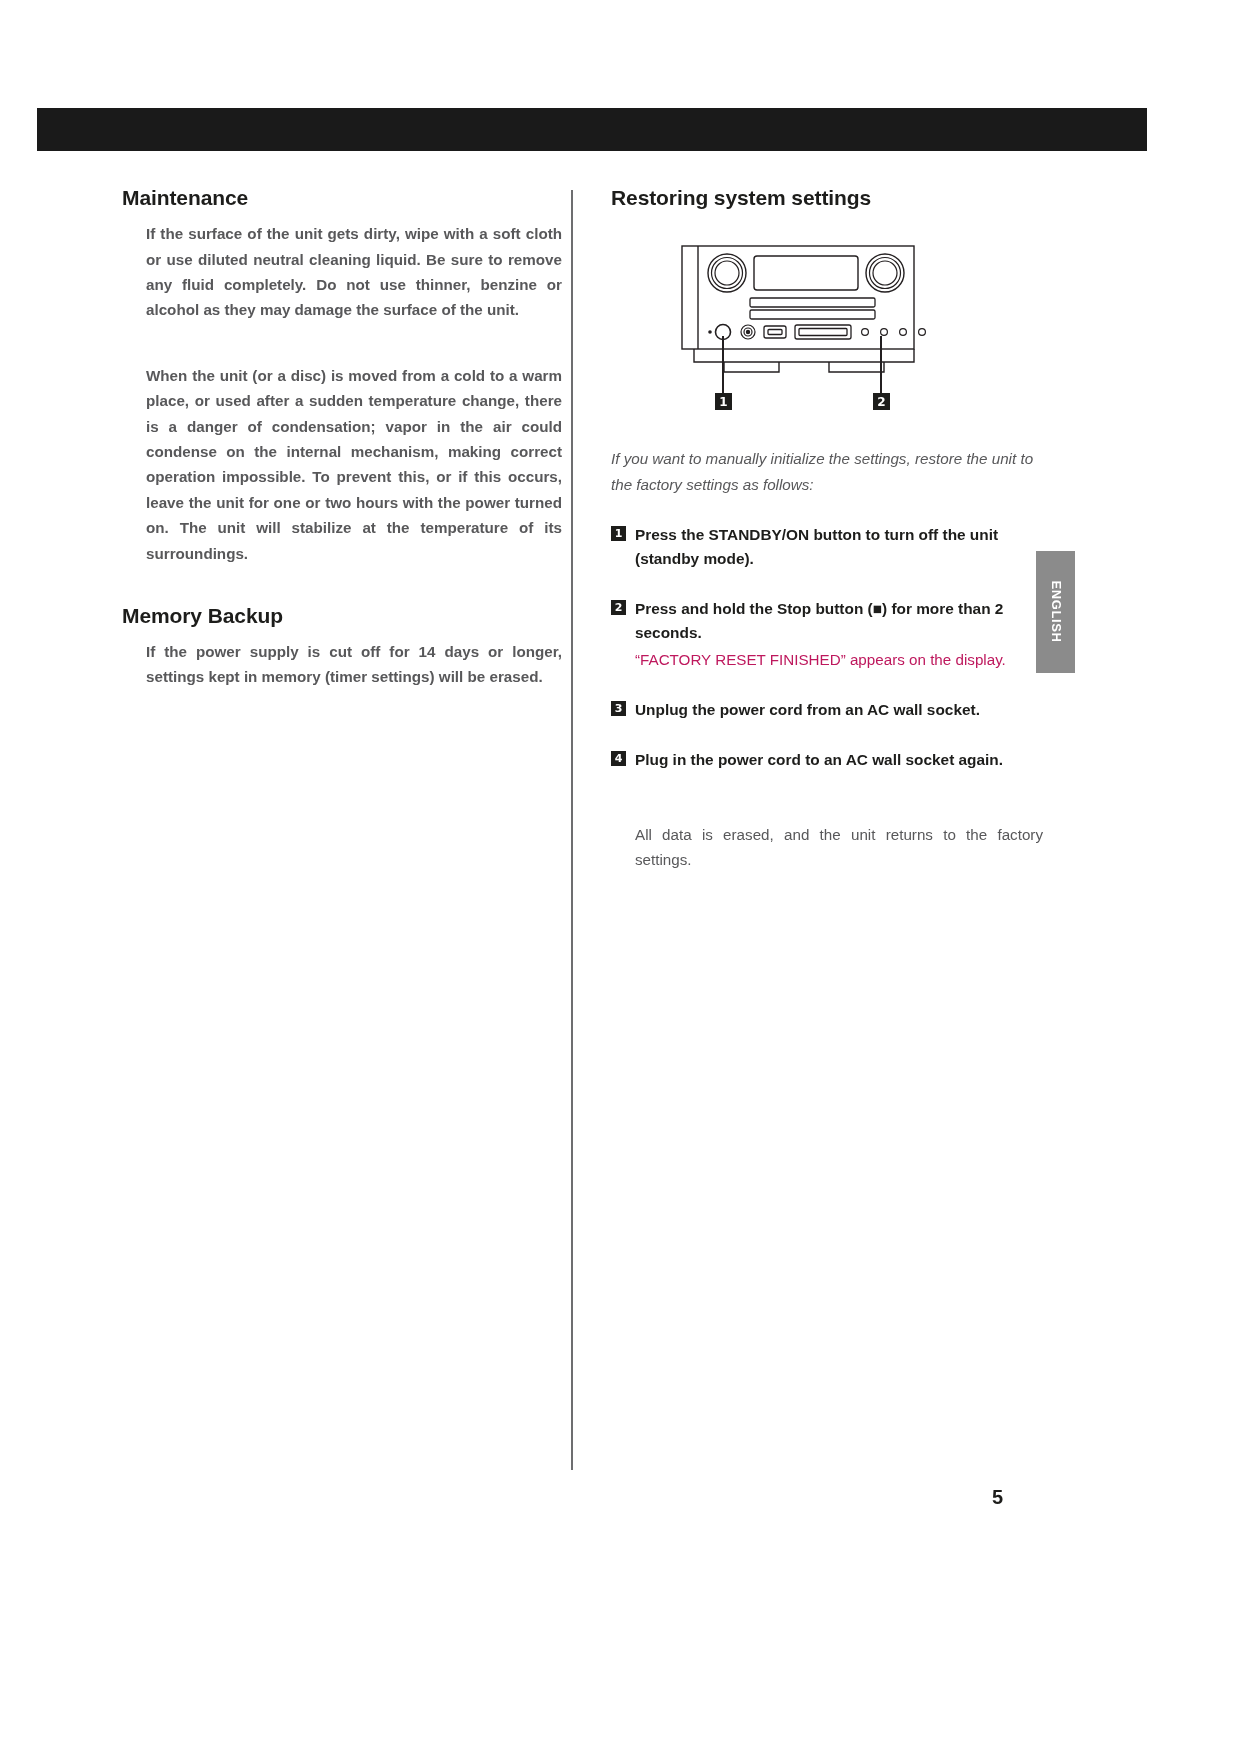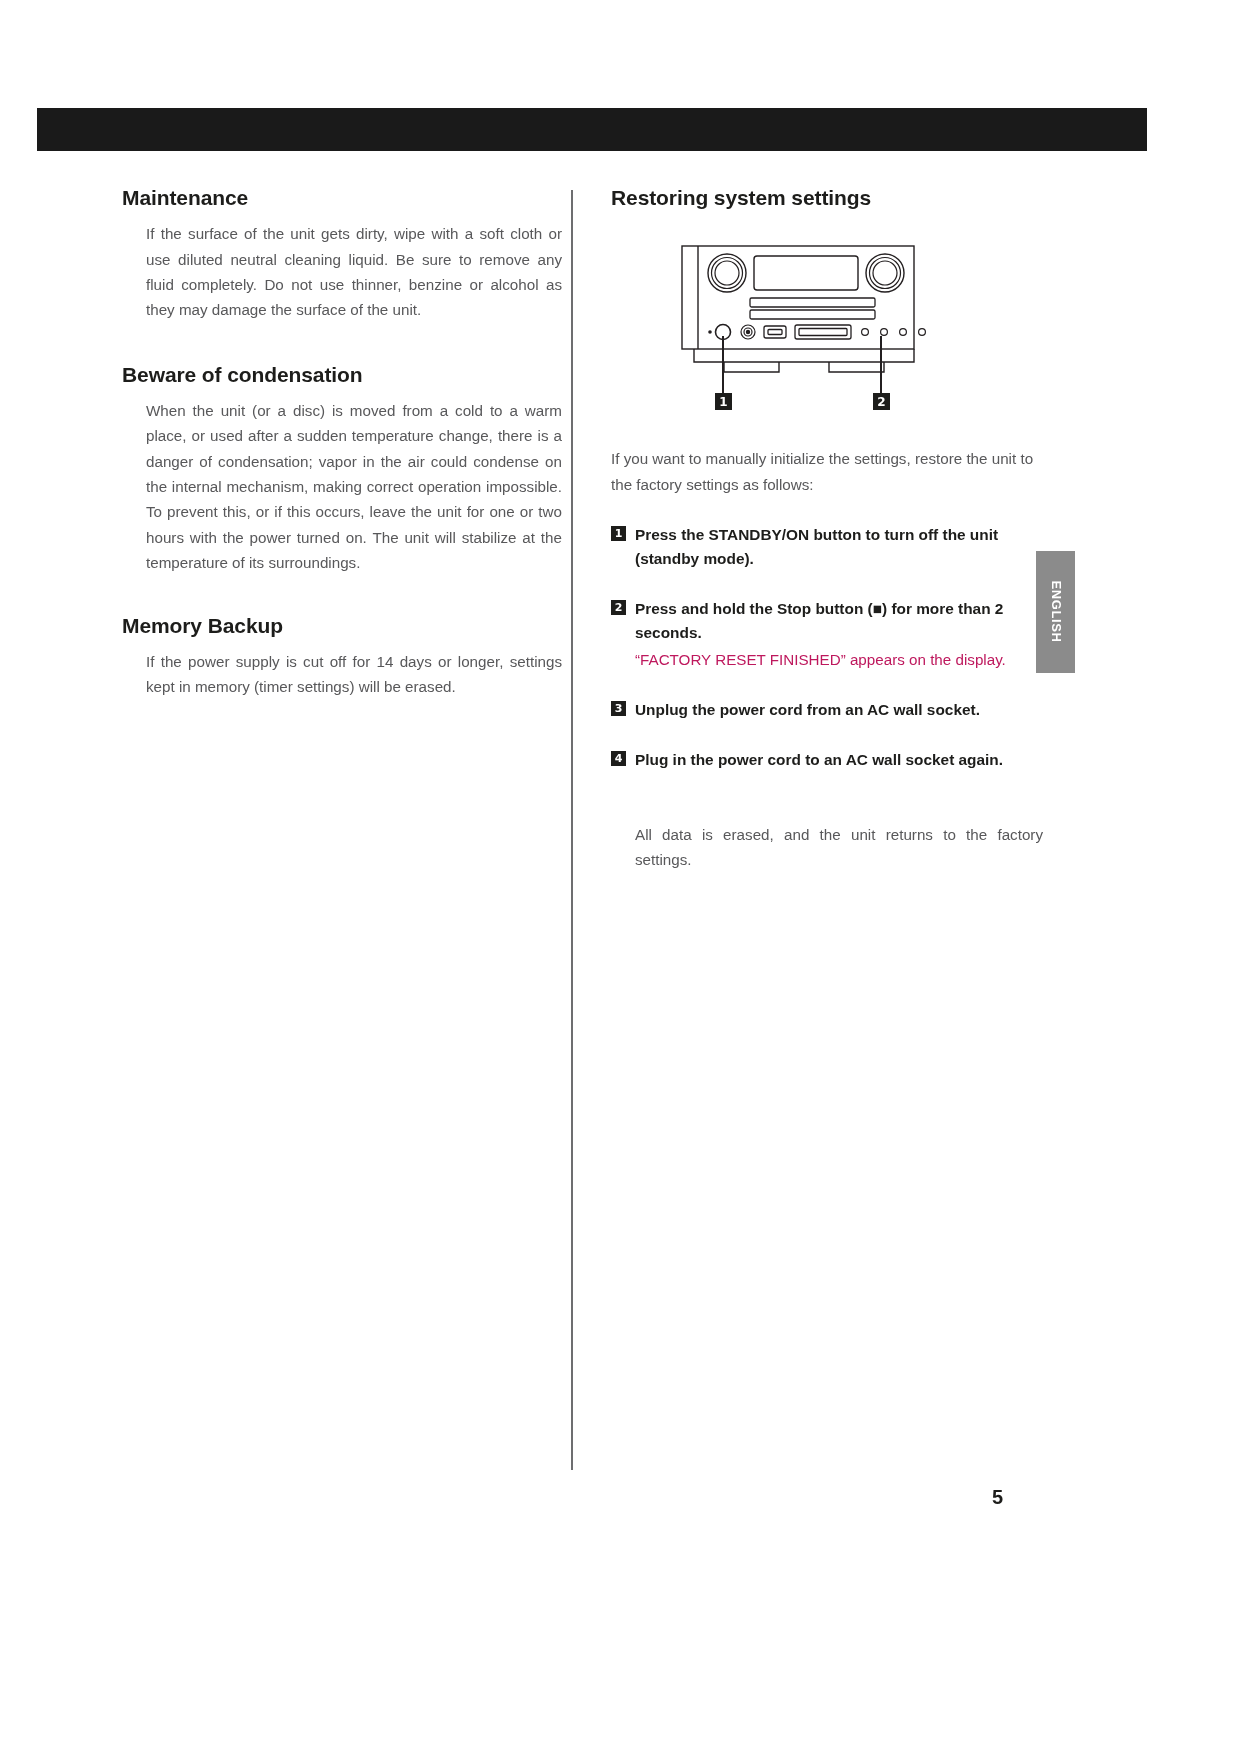--- a/index.html
+++ b/index.html
@@ -69,30 +69,31 @@
   }
   .sec-block { margin-bottom: 40px; }
 
   
   p.body {
     font-size: 15.2px;
     line-height: 25.4px;
     color: #58585a;
     margin: 0;
     text-align: justify;
-    font-weight: 400;
+    font-weight: 700;
   }
   .indent { padding-left: 24px; }
 
   .right-intro {
     font-size: 15.2px;
     line-height: 25.4px;
     color: #58585a;
     margin: 0;
     text-align: left;
+    font-style: italic;
   }
 
   
   .step {
     position: relative;
     padding-left: 24px;
     margin-top: 26px;
   }
   .step-badge {
     position: absolute;
@@ -187,21 +188,20 @@
   <div class="col-rule"></div>
 
   <div class="col-left">
 
     <div class="sec-block">
       <h2 class="sec-title">Maintenance</h2>
       <p class="body indent">If the surface of the unit gets dirty, wipe with a soft cloth or use diluted neutral cleaning liquid. Be sure to remove any fluid completely. Do not use thinner, benzine or alcohol as they may damage the surface of the unit.</p>
     </div>
 
     <div class="sec-block" style="margin-bottom:38px;">
-      <h2 class="sec-title">Beware of condensation</h2>
       <p class="body indent">When the unit (or a disc) is moved from a cold to a warm place, or used after a sudden temperature change, there is a danger of condensation; vapor in the air could condense on the internal mechanism, making correct operation impossible. To prevent this, or if this occurs, leave the unit for one or two hours with the power turned on. The unit will stabilize at the temperature of its surroundings.</p>
     </div>
 
     <div class="sec-block">
       <h2 class="sec-title">Memory Backup</h2>
       <p class="body indent">If the power supply is cut off for 14 days or longer, settings kept in memory (timer settings) will be erased.</p>
     </div>
 
   </div>
 

